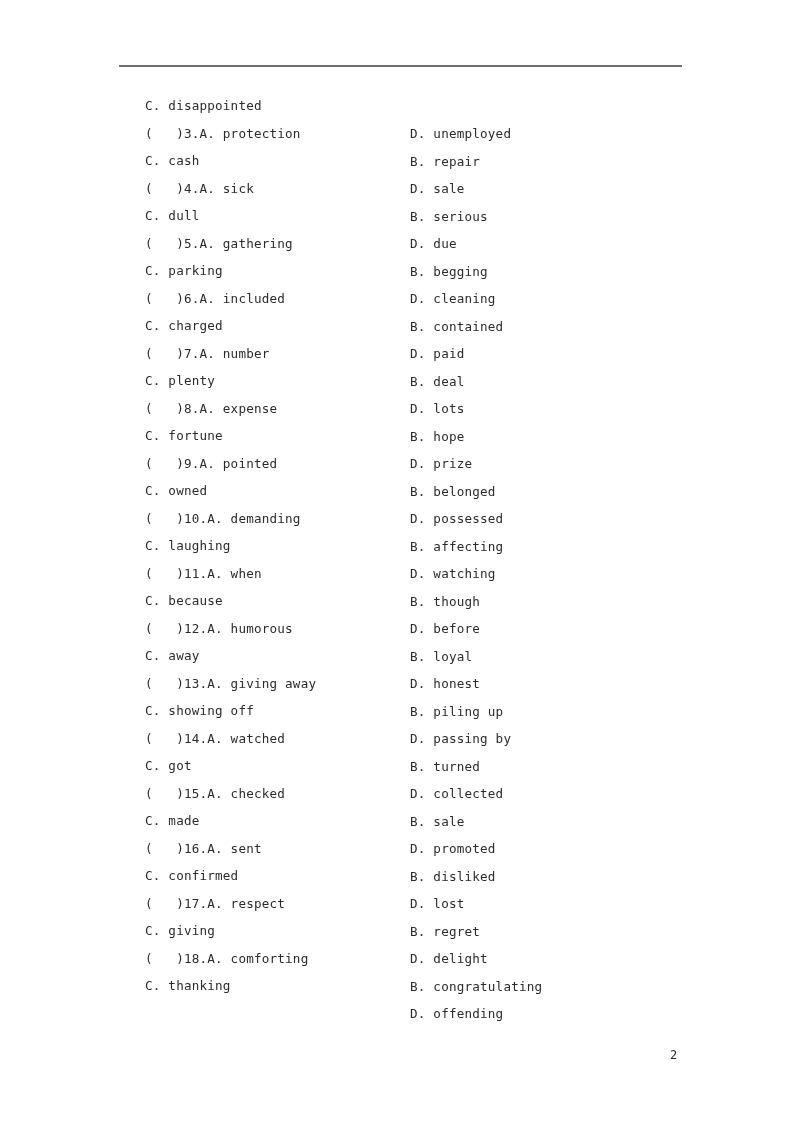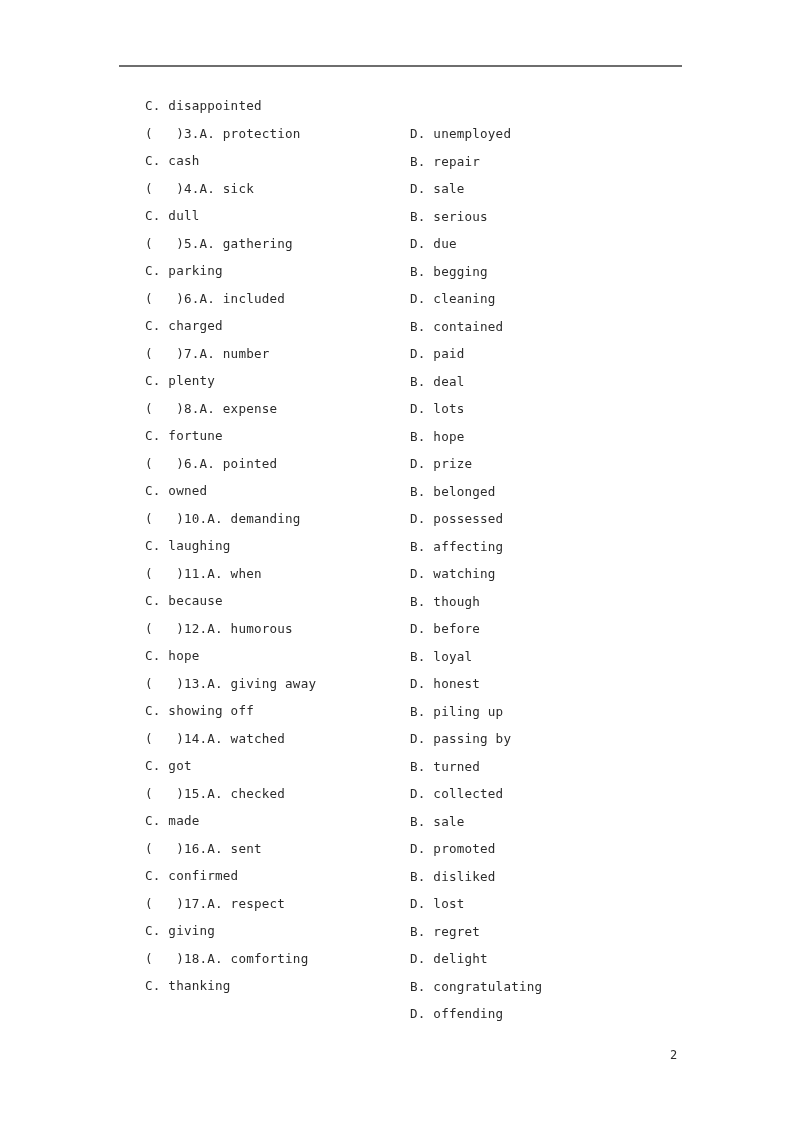--- a/index.html
+++ b/index.html
@@ -75,28 +75,28 @@
       <div class="qline"><span class="col-left">(   )4.A. sick</span><span class="col-right">B. serious</span></div>
       <div class="qline"><span class="col-left">C. dull</span><span class="col-right">D. due</span></div>
       <div class="qline"><span class="col-left">(   )5.A. gathering</span><span class="col-right">B. begging</span></div>
       <div class="qline"><span class="col-left">C. parking</span><span class="col-right">D. cleaning</span></div>
       <div class="qline"><span class="col-left">(   )6.A. included</span><span class="col-right">B. contained</span></div>
       <div class="qline"><span class="col-left">C. charged</span><span class="col-right">D. paid</span></div>
       <div class="qline"><span class="col-left">(   )7.A. number</span><span class="col-right">B. deal</span></div>
       <div class="qline"><span class="col-left">C. plenty</span><span class="col-right">D. lots</span></div>
       <div class="qline"><span class="col-left">(   )8.A. expense</span><span class="col-right">B. hope</span></div>
       <div class="qline"><span class="col-left">C. fortune</span><span class="col-right">D. prize</span></div>
-      <div class="qline"><span class="col-left">(   )6.A. pointed</span><span class="col-right">B. belonged</span></div>
+      <div class="qline"><span class="col-left">(   )9.A. pointed</span><span class="col-right">B. belonged</span></div>
       <div class="qline"><span class="col-left">C. owned</span><span class="col-right">D. possessed</span></div>
       <div class="qline"><span class="col-left">(   )10.A. demanding</span><span class="col-right">B. affecting</span></div>
       <div class="qline"><span class="col-left">C. laughing</span><span class="col-right">D. watching</span></div>
       <div class="qline"><span class="col-left">(   )11.A. when</span><span class="col-right">B. though</span></div>
       <div class="qline"><span class="col-left">C. because</span><span class="col-right">D. before</span></div>
       <div class="qline"><span class="col-left">(   )12.A. humorous</span><span class="col-right">B. loyal</span></div>
-      <div class="qline"><span class="col-left">C. hope</span><span class="col-right">D. honest</span></div>
+      <div class="qline"><span class="col-left">C. away</span><span class="col-right">D. honest</span></div>
       <div class="qline"><span class="col-left">(   )13.A. giving away</span><span class="col-right">B. piling up</span></div>
       <div class="qline"><span class="col-left">C. showing off</span><span class="col-right">D. passing by</span></div>
       <div class="qline"><span class="col-left">(   )14.A. watched</span><span class="col-right">B. turned</span></div>
       <div class="qline"><span class="col-left">C. got</span><span class="col-right">D. collected</span></div>
       <div class="qline"><span class="col-left">(   )15.A. checked</span><span class="col-right">B. sale</span></div>
       <div class="qline"><span class="col-left">C. made</span><span class="col-right">D. promoted</span></div>
       <div class="qline"><span class="col-left">(   )16.A. sent</span><span class="col-right">B. disliked</span></div>
       <div class="qline"><span class="col-left">C. confirmed</span><span class="col-right">D. lost</span></div>
       <div class="qline"><span class="col-left">(   )17.A. respect</span><span class="col-right">B. regret</span></div>
       <div class="qline"><span class="col-left">C. giving</span><span class="col-right">D. delight</span></div>

